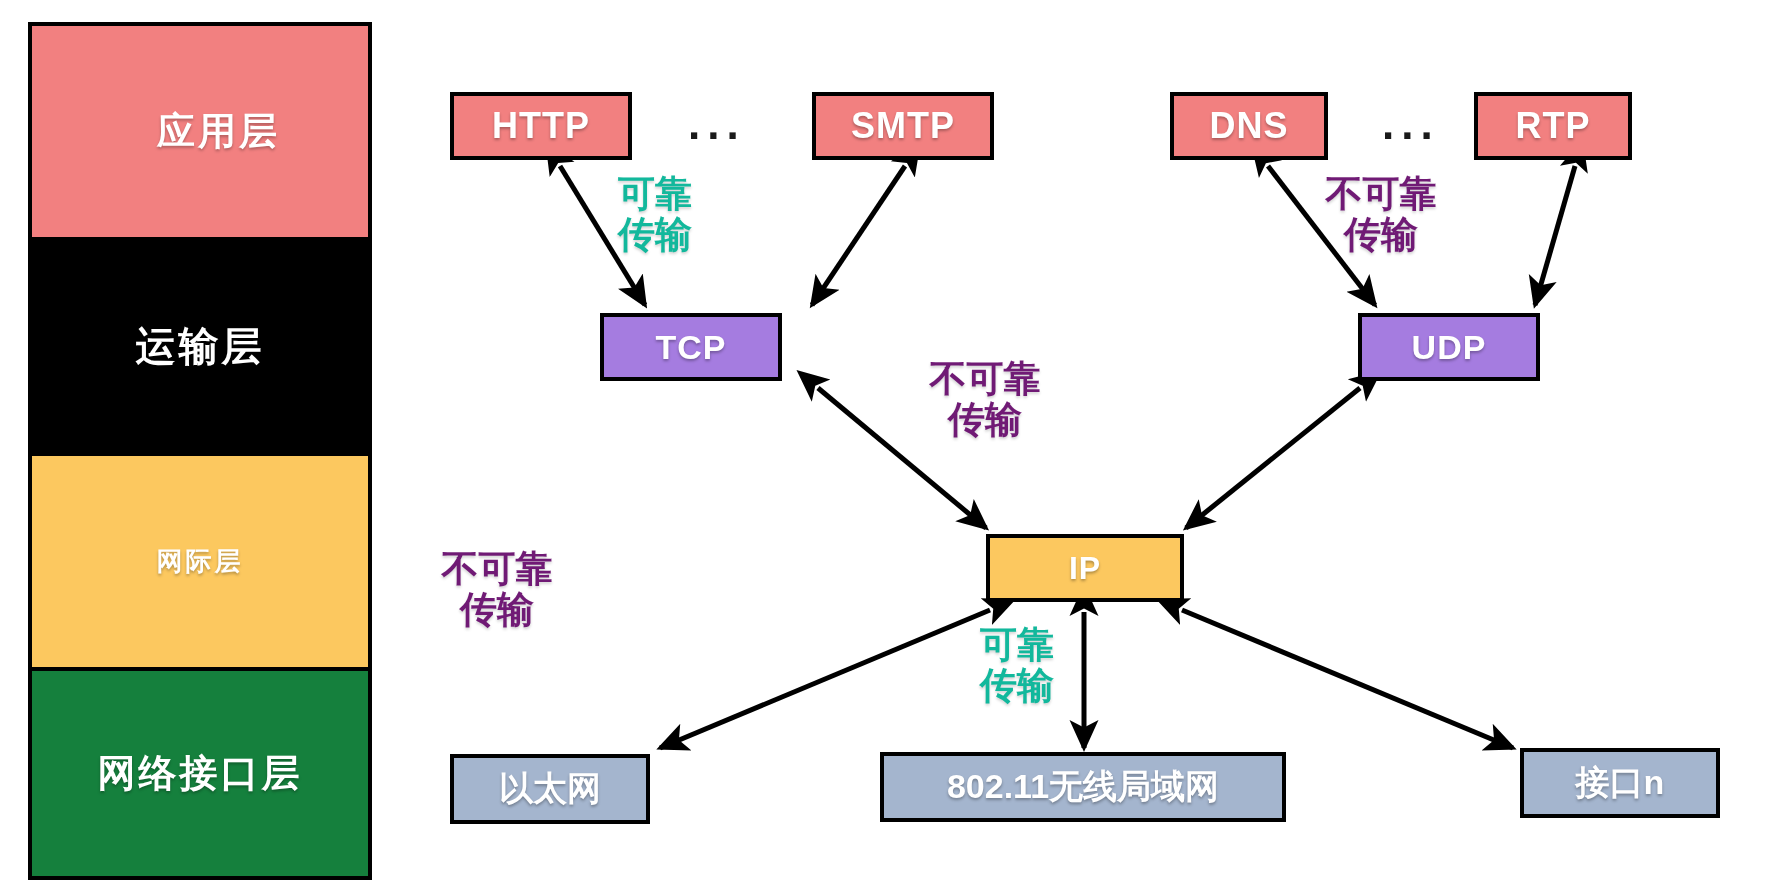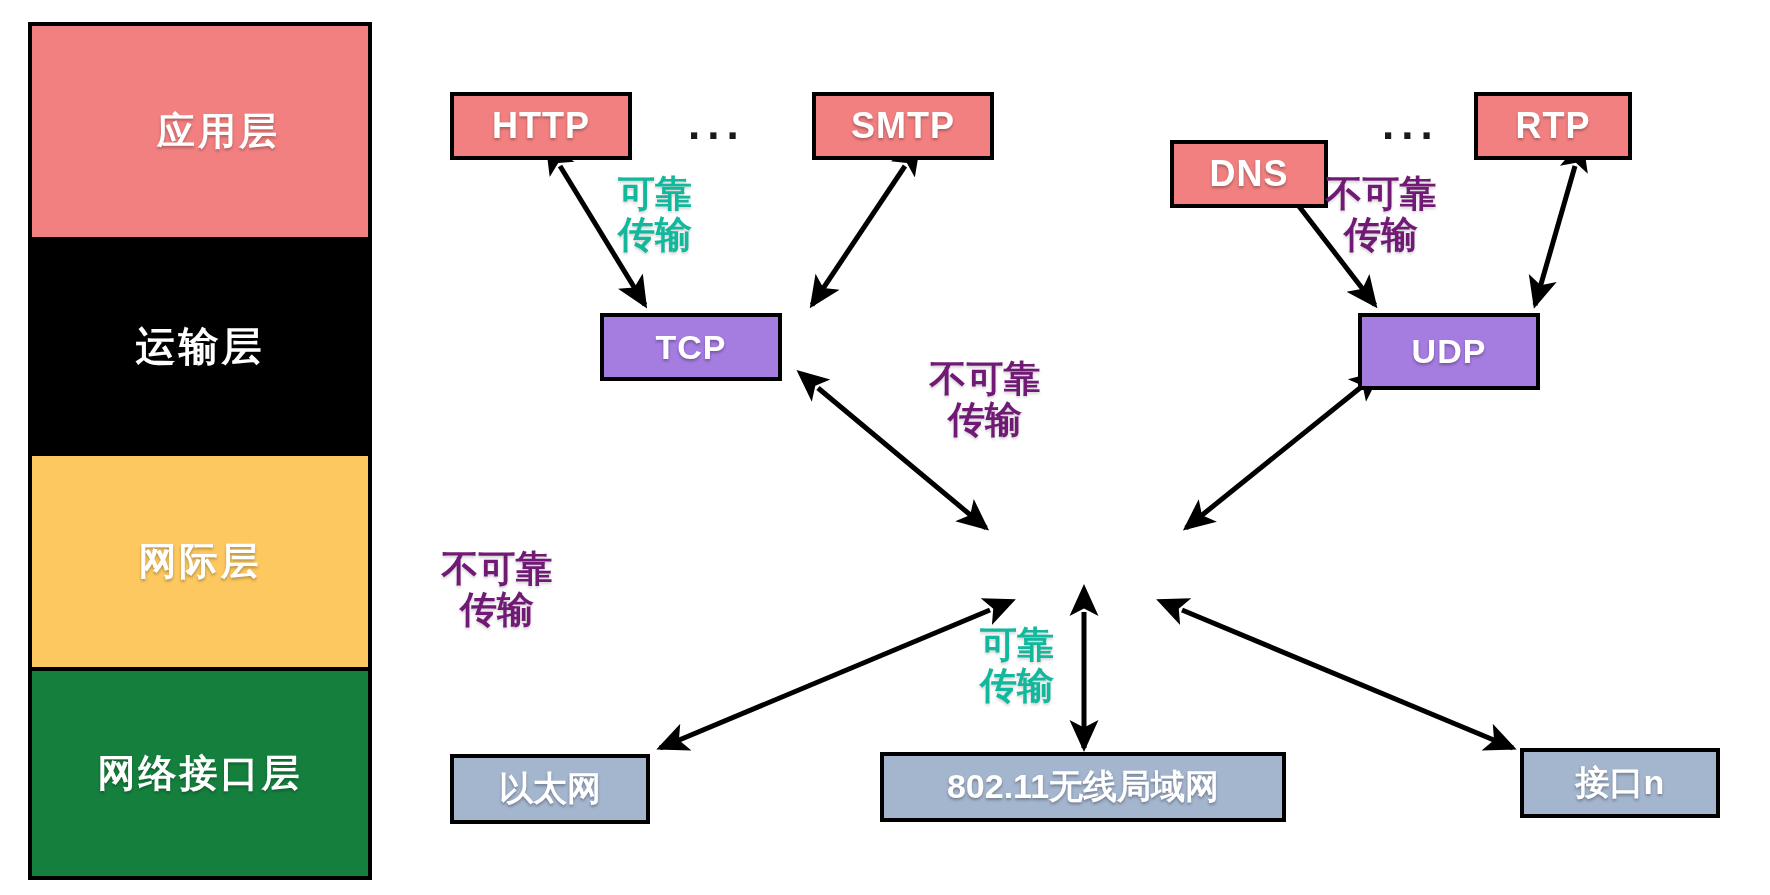--- a/index.html
+++ b/index.html
@@ -37,21 +37,21 @@
     align-items: center;
     justify-content: center;
     color: #ffffff;
     font-weight: bold;
     letter-spacing: 3px;
     text-shadow: 0 2px 3px rgba(0,0,0,0.28);
   }
   .layer-box + .layer-box { border-top: 4px solid #000000; }
   .layer-app   { flex: 0 0 211px; background: #F28080; font-size: 38px; padding-left: 37px; }
   .layer-trans { flex: 0 0 215px; background: #000000; font-size: 40px; }
-  .layer-inet  { flex: 0 0 215px; background: #FCC85F; font-size: 38px; }
+  .layer-inet  { flex: 0 0 215px; background: #FCC85F; font-size: 26px; }
   .layer-link  { flex: 1 1 auto;  background: #15803d; font-size: 38px; }
 
   
   .node {
     position: absolute;
     box-sizing: border-box;
     border: 4px solid #000000;
     display: flex;
     align-items: center;
     justify-content: center;
@@ -152,38 +152,41 @@
   <div class="node node-app" style="left:450px; top:92px; width:182px; height:68px;justify-content:center;">
     <span>HTTP</span>
   </div>
 
   <div class="ellipsis" style="left:688px; top:102px;">...</div>
 
   <div class="node node-app" style="left:812px; top:92px; width:182px; height:68px;">
     <span>SMTP</span>
   </div>
 
-  <div class="node node-app" style="left:1170px; top:92px; width:158px; height:68px;margin-top:48px;">
+  <div class="node node-app" style="left:1170px; top:92px; width:158px; height:68px;">
     <span>DNS</span>
   </div>
 
   <div class="ellipsis" style="left:1382px; top:102px;">...</div>
 
   <div class="node node-app" style="left:1474px; top:92px; width:158px; height:68px;">
     <span>RTP</span>
   </div>
 
   <div class="node node-tp" style="left:600px; top:313px; width:182px; height:68px;">
     <span>TCP</span>
   </div>
 
-  <div class="node node-tp" style="left:1358px; top:313px; width:182px; height:77px;text-align:right;">
+  <div class="node node-tp" style="left:1358px; top:313px; width:182px; height:68px;text-align:right;">
     <span>UDP</span>
   </div>
 
+  <div class="node node-ip" style="left:986px; top:534px; width:198px; height:68px;">
+    <span>IP</span>
+  </div>
 
   <div class="node node-link" style="left:450px; top:754px; width:200px; height:70px;">
     <span>以太网</span>
   </div>
 
   <div class="node node-link" style="left:880px; top:752px; width:406px; height:70px;">
     <span>802.11无线局域网</span>
   </div>
 
   <div class="node node-link" style="left:1520px; top:748px; width:200px; height:70px;">

